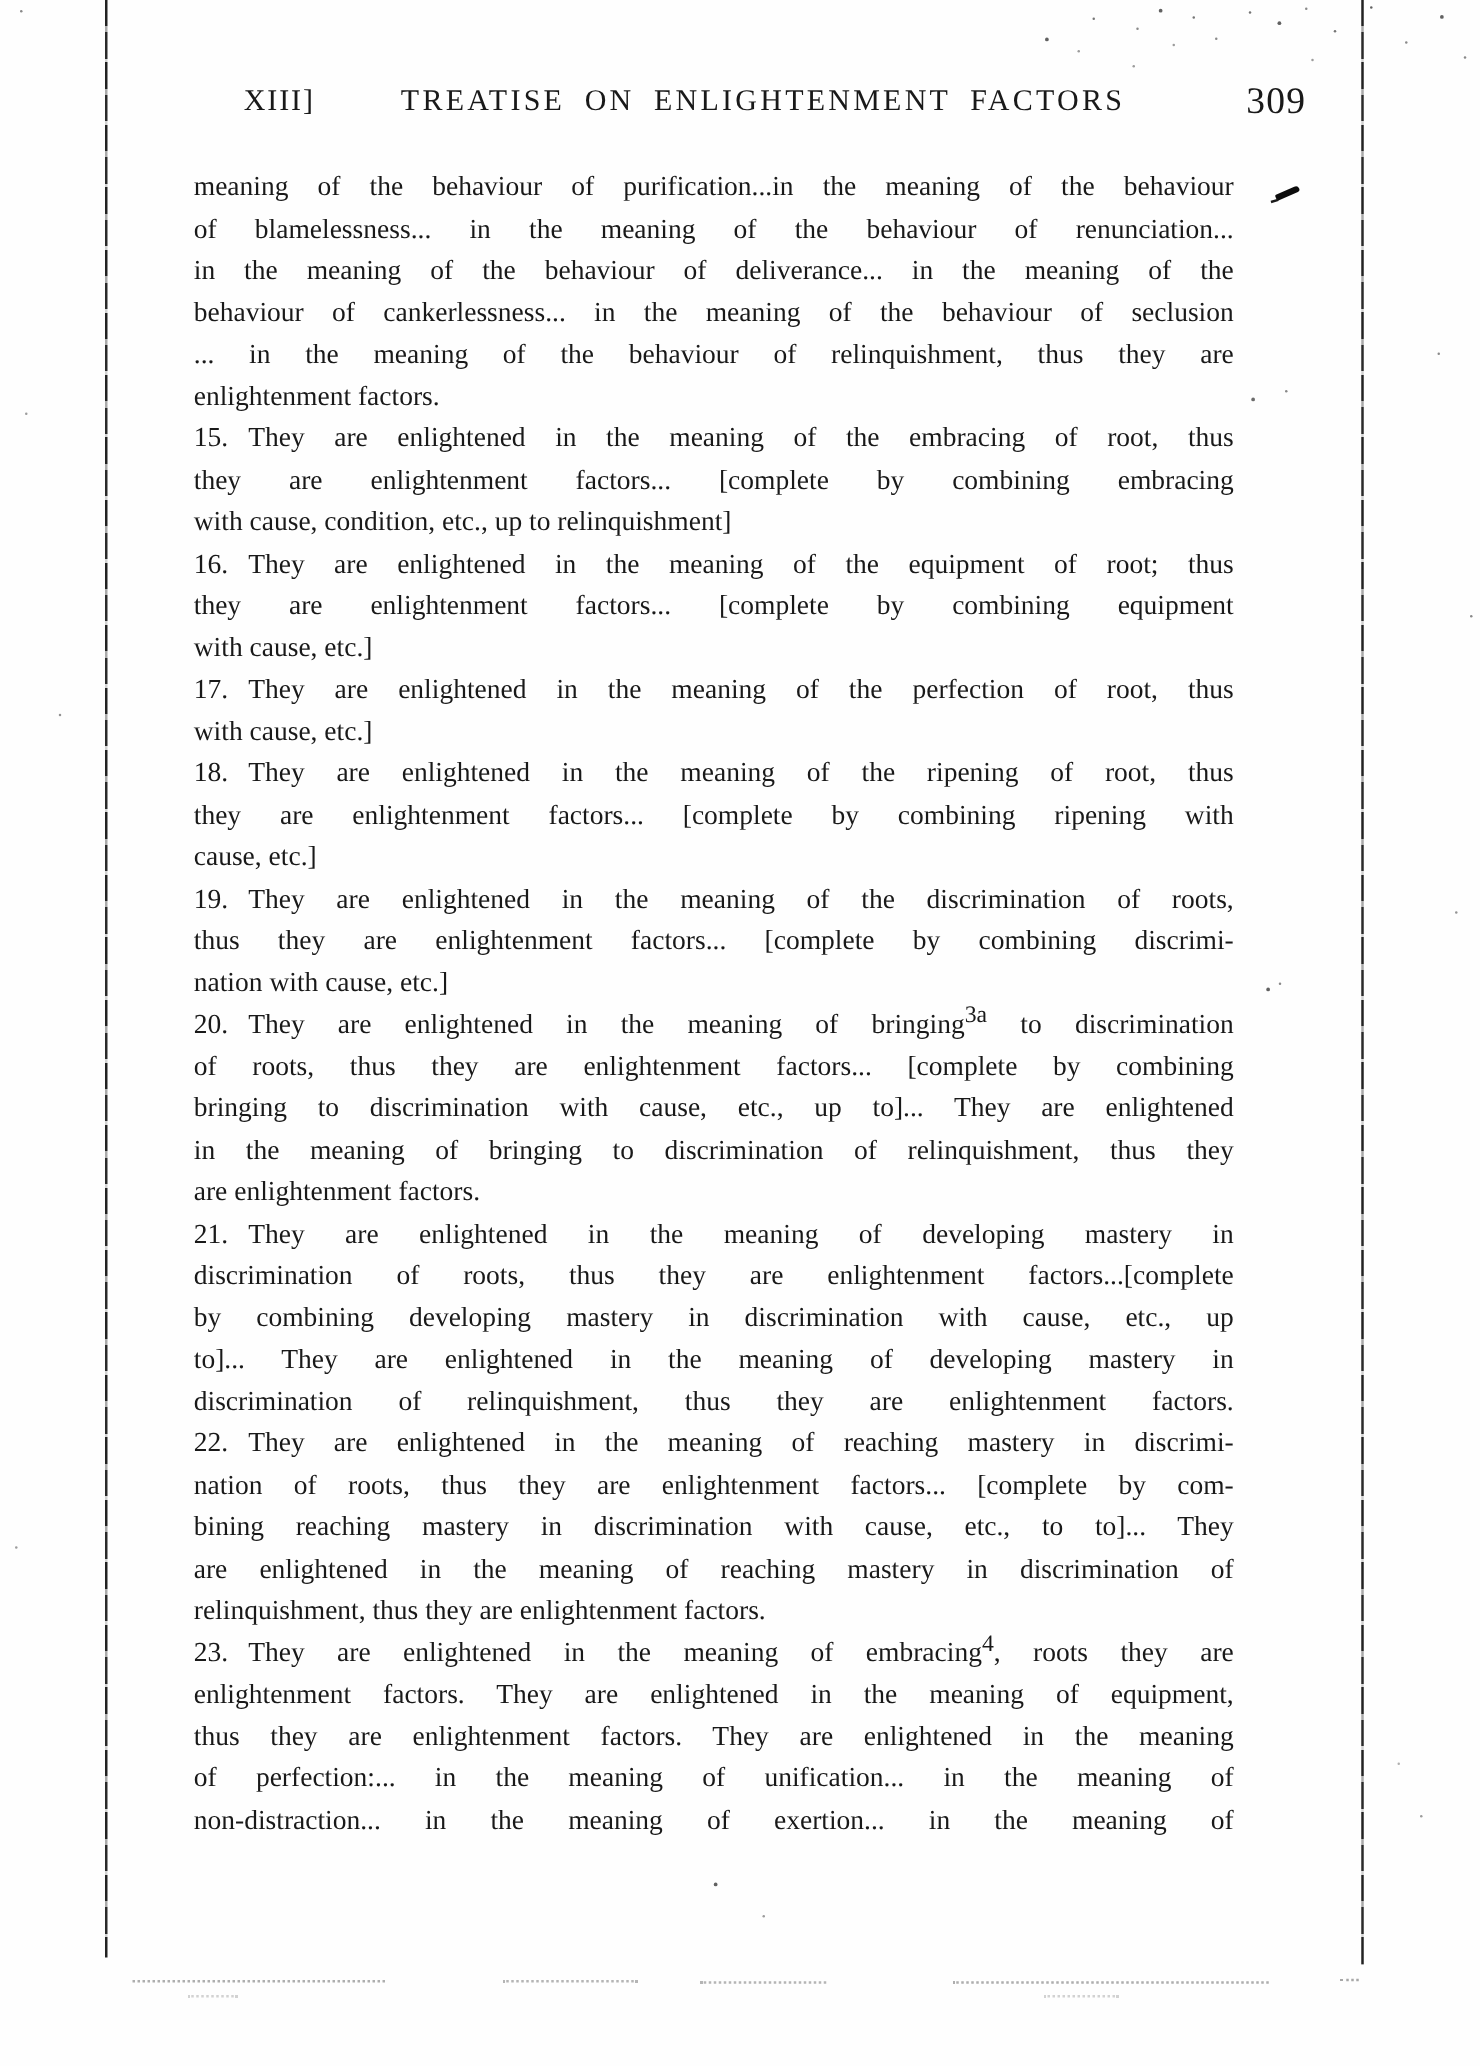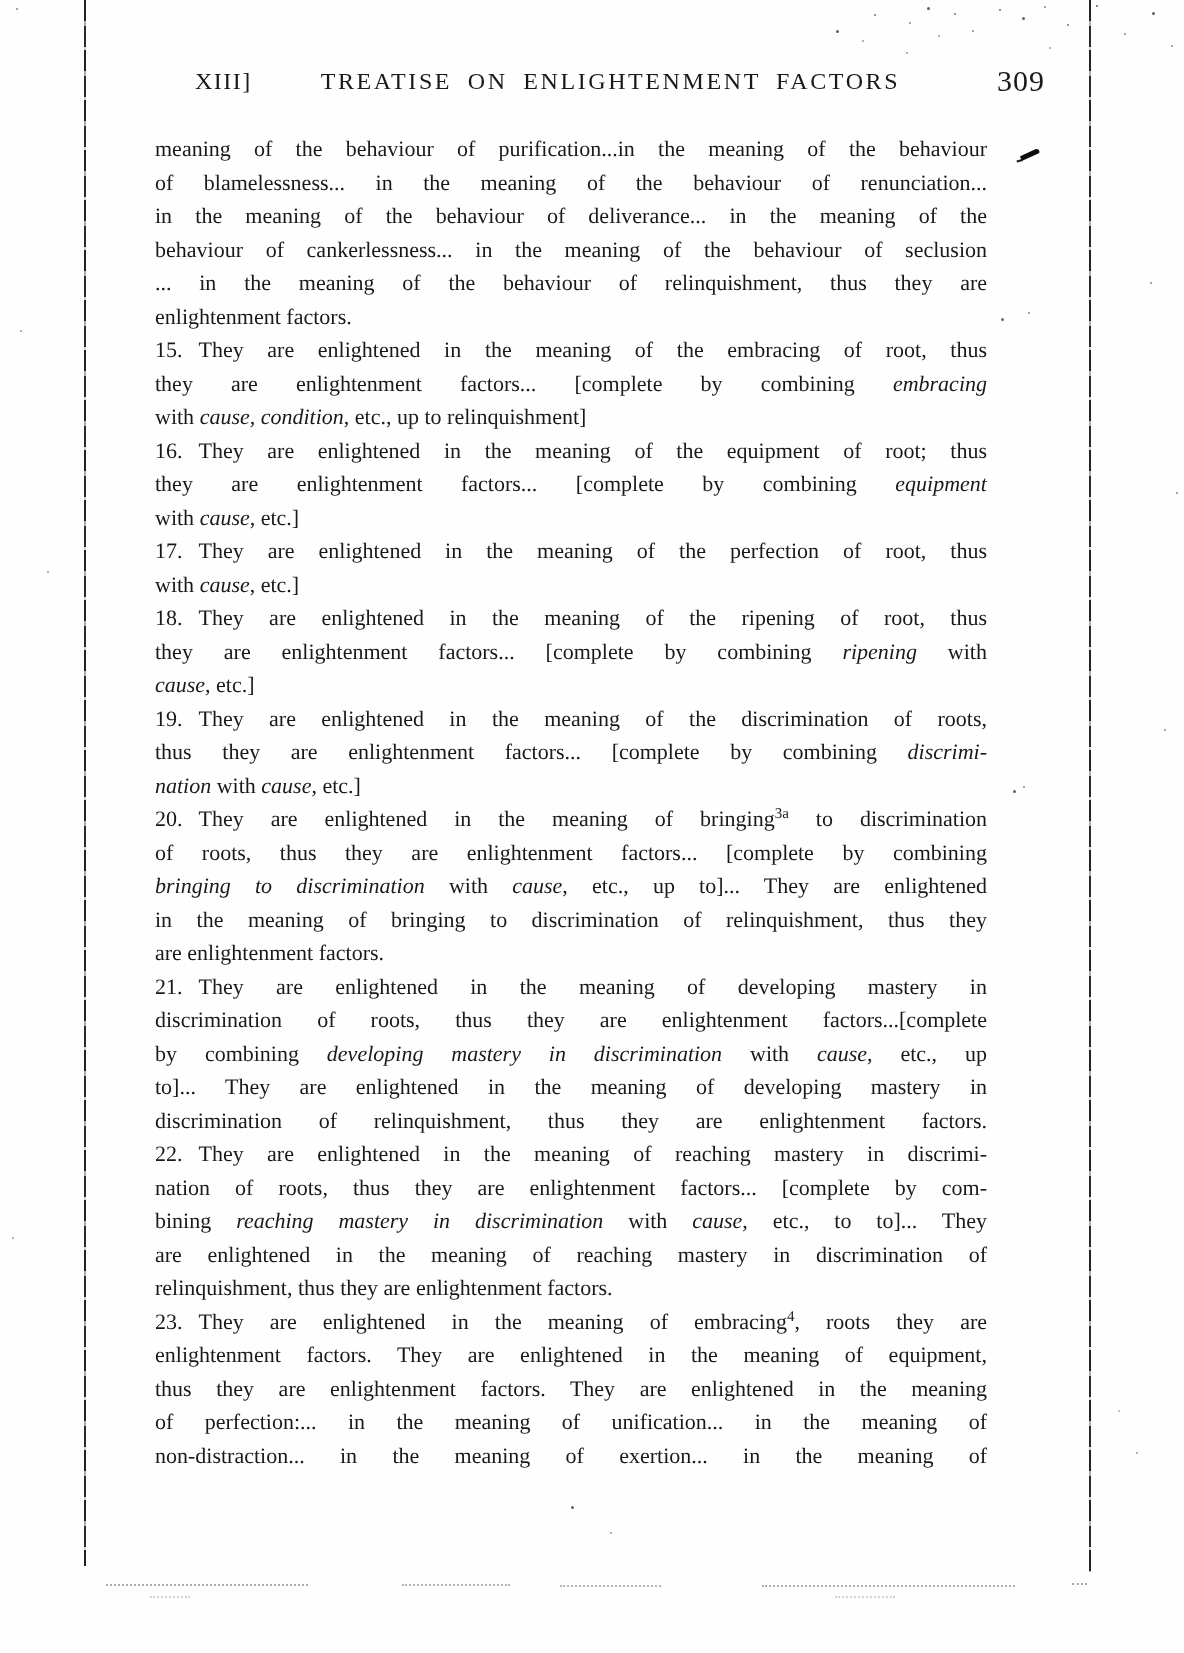--- a/index.html
+++ b/index.html
@@ -43,23 +43,23 @@
   .para { margin:0; }
   .line {
     text-align:justify;
     text-align-last:justify;
     -moz-text-align-last:justify;
   }
   .line.last {
     text-align-last:left;
     -moz-text-align-last:left;
   }
-  .it { font-style:italic; }
+  .it { }
   .pnum { padding-right:16px; }
-  sup.fn { font-size:15px; line-height:0; vertical-align:super; letter-spacing:0; }
+  sup.fn { font-size:19px; line-height:0; vertical-align:super; letter-spacing:0; }
 
   
   .pen-mark {
     position:absolute; left:1020px; top:152px;
     width:20px; height:5px; background:#0c0c0c;
     border-radius:1px 3px 2px 1px;
     transform:rotate(-24deg);
   }
   .pen-mark::after {
     content:""; position:absolute; left:-5px; top:3px;

